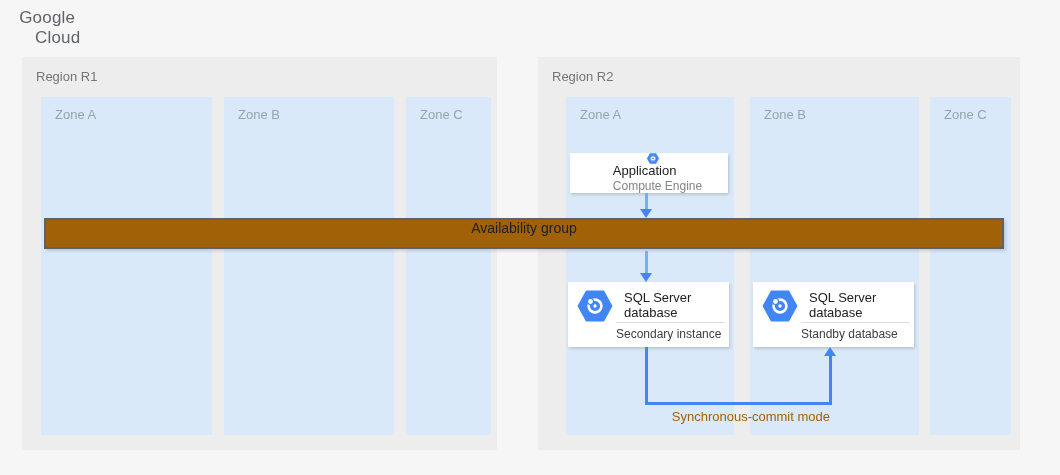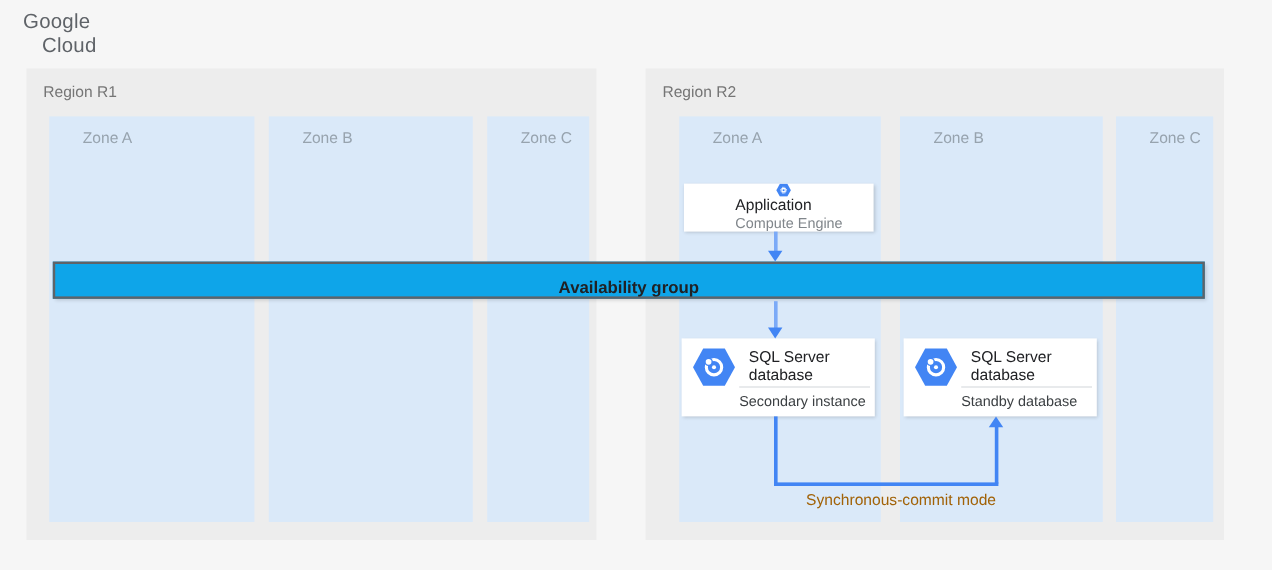--- a/index.html
+++ b/index.html
@@ -9,28 +9,28 @@
 
   
   .header { position:absolute; left:14px; top:8px; height:30px; display:flex; align-items:center;flex-direction:column; }
   .logo-icon { width:28px; height:23px; margin-right:8px; }
   .logo-google { font-size:17px; color:#5F6368; font-weight:500; letter-spacing:.2px; }
   .logo-cloud { font-size:17px; color:#5F6368; font-weight:400; margin-left:21px; letter-spacing:.2px; }
 
   
   .region { position:absolute; background:var(--region-fill,#EDEDED); }
   .region-label { padding:12px 0 0 14px; font-size:13px; color:#757575; }
-  .zone { position:absolute; background:var(--zone-fill,#DAE9F9);padding-left:14px; }
+  .zone { position:absolute; background:var(--zone-fill,#DAE9F9); }
   .zone-label { padding:10px 0 0 14px; font-size:13px; color:var(--zone-label,#97A3AE); }
 
   
   .avail-bar { position:absolute; left:44px; top:218px; width:960px; height:31px;
-               background:#0ea5e9; border:2px solid var(--bar-border,#5F6368);
+               background:#a16207; border:2px solid var(--bar-border,#5F6368);
                box-shadow:2px 2px 3px rgba(0,0,0,0.14); z-index:5;
-               display:flex; align-items:flex-end; justify-content:center;font-weight:bold; }
+               display:flex; align-items:flex-start; justify-content:center; }
   .avail-bar span { font-size:14px; color:#202124; }
 
   
   .node { position:absolute; background:var(--node-bg,#fff); box-shadow:1px 1.5px 3px rgba(0,0,0,0.18); z-index:4; }
   .app-node { left:570px; top:153px; width:158px; height:40px; display:flex; align-items:center; padding-left:8px;flex-direction:column; }
   .app-text { margin-left:9px; line-height:14px; }
   .node-title { font-size:13px; color:#202124; }
   .node-sub { font-size:12px; color:#80868B; margin-top:1px; }
 
   .sql-node { top:282px; width:161px; height:65px; }

